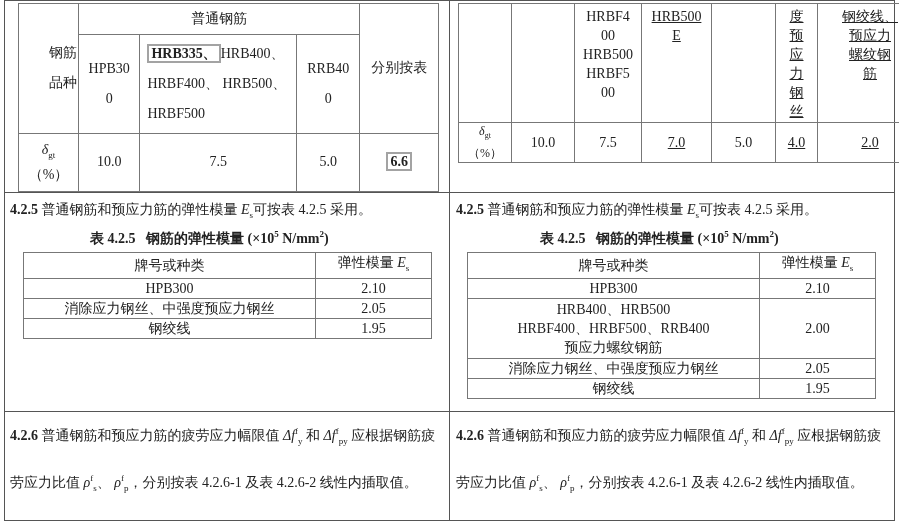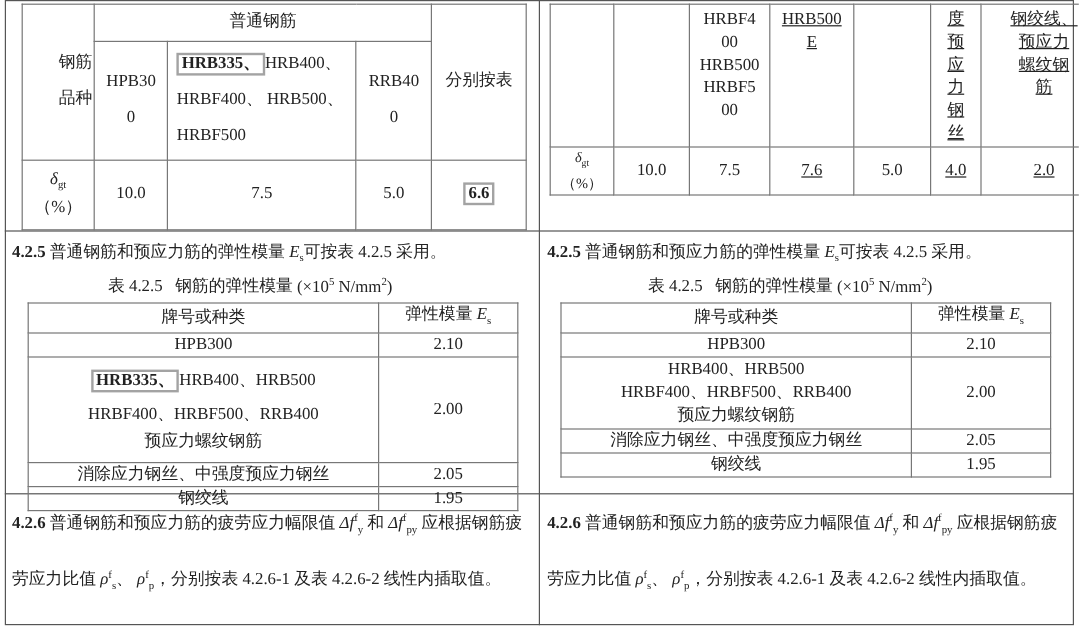--- a/index.html
+++ b/index.html
@@ -7,21 +7,21 @@
          font-family: "Liberation Serif", "DejaVu Serif", serif; color: #222; }
   .frame { position: absolute; border: 1px solid #555; box-sizing: border-box; }
   .hline { position: absolute; height: 0; border-top: 1px solid #555; }
   .vline { position: absolute; width: 0; border-left: 1px solid #555; }
   table { border-collapse: collapse; position: absolute; }
   td { border: 1px solid #777; text-align: center; vertical-align: middle; padding: 0; font-size: 14px; line-height: 22px; }
   .boxed { border: 2px solid #a3a3a3; padding: 0 2px; font-weight: bold; }
   .ul { text-decoration: underline; }
   .para { position: absolute; font-size: 14px; white-space: nowrap; }
   .para b { font-weight: bold; }
-  .caption { position: absolute; font-size: 14px; font-weight: normal; white-space: nowrap; }
+  .caption { position: absolute; font-size: 14px; font-weight: bold; white-space: nowrap; }
   .es { font-style: italic; }
   .es sub { font-style: normal; font-size: 9px; }
   sup { font-size: 9px; }
   .p426 { line-height: 38px; white-space: normal; }
   .sym { font-style: italic; text-align: center; }
   .sym sub, .sym sup { font-style: normal; font-size: 9px; }
   .mod td { font-size: 14px; line-height: 19px; }
 </style>
 </head>
 <body>
@@ -100,21 +100,21 @@
       <div class="ul">筋</div>
     </td>
   </tr>
   <tr style="height:40px;">
     <td style="line-height:17px;font-size:12px;">
       <div><i>δ</i><sub style="font-size:8px;">gt</sub></div>
       <div>（%）</div>
     </td>
     <td>10.0</td>
     <td>7.5</td>
-    <td class="ul">7.6</td>
+    <td class="ul">7.0</td>
     <td>5.0</td>
     <td class="ul">4.0</td>
     <td class="ul">2.0</td>
   </tr>
 </tbody>
   </table>
 
 <div class="para" style="left:10px;top:201px;">
   <b>4.2.5</b>
   <span>普通钢筋和预应力筋的弹性模量</span>
@@ -126,28 +126,20 @@
 </div>
 <table class="mod" style="left:23px;top:252px;width:409px;">
   <tbody>
       <tr style="height:21px;">
     <td>牌号或种类</td>
     <td style="width:115px;"><span>弹性模量</span> <span class="es"><span>E</span><sub>s</sub></span></td>
   </tr>
   <tr style="height:20px;">
     <td>HPB300</td>
     <td>2.10</td>
-  </tr>
-  <tr style="height:88px;">
-    <td>
-      <div style="line-height:28px;"><span class="boxed">HRB335、</span><span>HRB400、HRB500</span></div>
-      <div style="line-height:28px;">HRBF400、HRBF500、RRB400</div>
-      <div style="line-height:18px;">预应力螺纹钢筋</div>
-    </td>
-    <td>2.00</td>
   </tr>
   <tr style="height:20px;">
     <td>消除应力钢丝、中强度预应力钢丝</td>
     <td>2.05</td>
   </tr>
   <tr style="height:20px;">
     <td>钢绞线</td>
     <td>1.95</td>
   </tr>
 </tbody>

